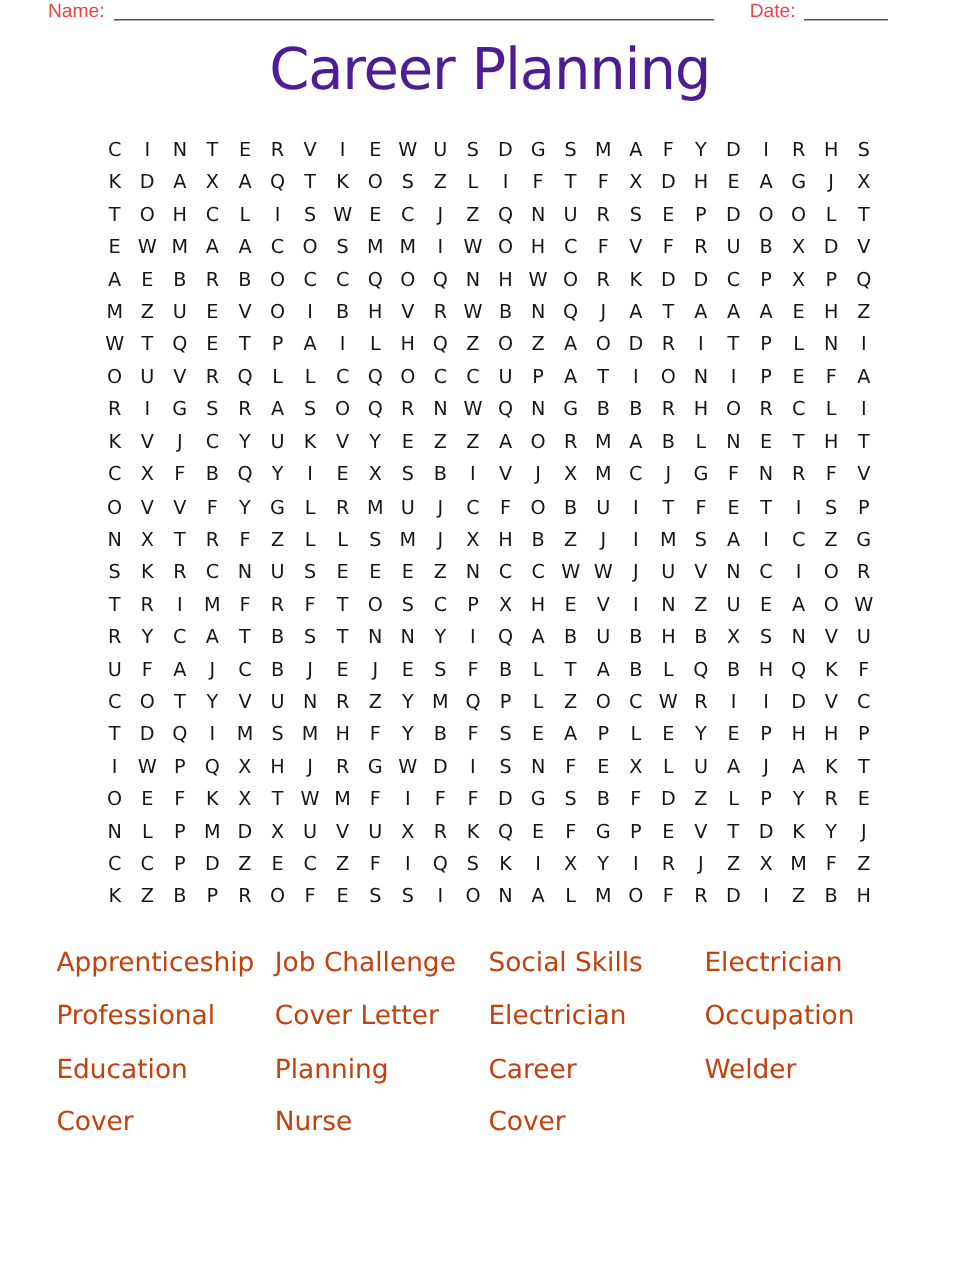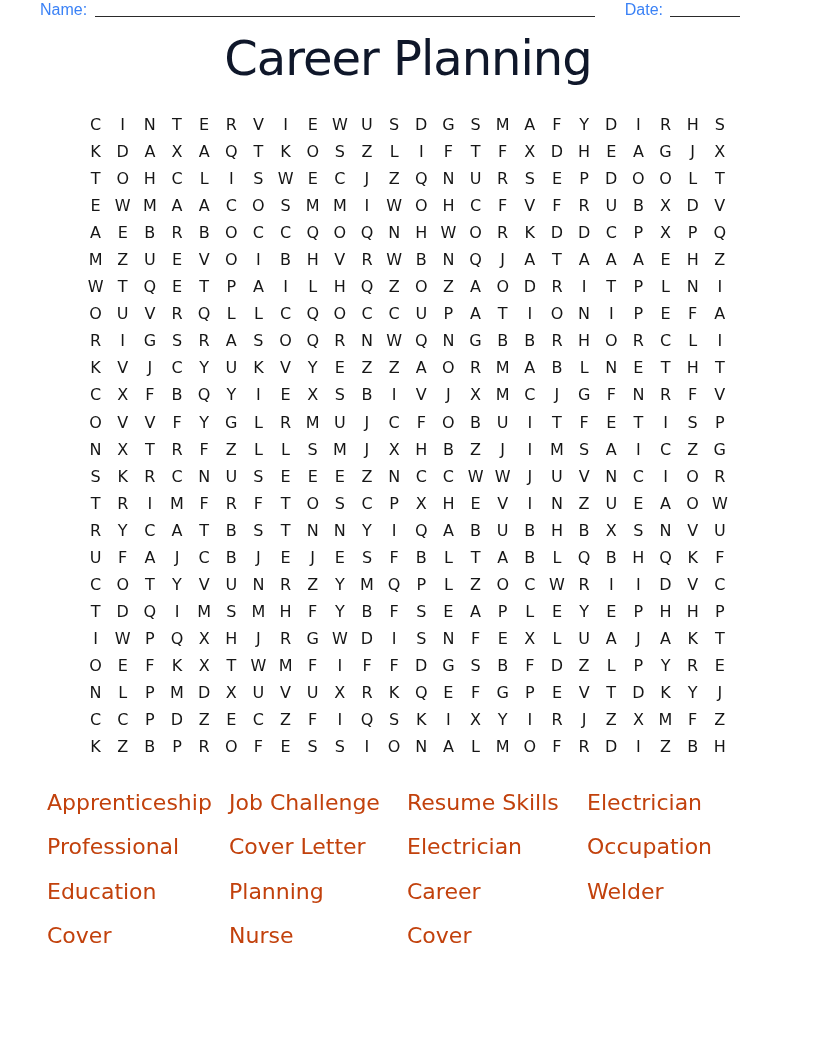--- a/index.html
+++ b/index.html
@@ -16,21 +16,21 @@
   
   .header {
     position: absolute;
     top: 2px;
     left: 40px;
     width: 700px;
     display: flex;
     align-items: flex-end;
     font-family: "Liberation Sans", sans-serif;
     font-size: 16px;
-    color: #3b82f6;
+    color: #ef4444;
   }
   .header .label { line-height: 16px; }
   .fill-line {
     height: 0;
     border-bottom: 1.5px solid #2a2a2a;
     align-self: flex-end;
     margin-bottom: 1px;
   }
   .name-line { flex: 1; margin-left: 8px; }
   .date-label { margin-left: 30px; }
@@ -40,21 +40,21 @@
   .title {
     position: absolute;
     top: 30px;
     left: 0;
     width: 100%;
     margin: 0;
     text-align: center;
     font-size: 48px;
     font-weight: 500;
     letter-spacing: -1px;
-    color: #0f172a;
+    color: #4c1d95;
   }
 
   
   .grid {
     position: absolute;
     top: 111px;
     left: 82px;
     display: grid;
     grid-template-columns: repeat(24, 27.15px);
     grid-auto-rows: 27.05px;
@@ -676,21 +676,21 @@
       <span class="cell">D</span>
       <span class="cell">I</span>
       <span class="cell">Z</span>
       <span class="cell">B</span>
       <span class="cell">H</span>
     </div>
 
   <div class="words" id="word-list">
       <span class="word">Apprenticeship</span>
       <span class="word">Job Challenge</span>
-      <span class="word">Resume Skills</span>
+      <span class="word">Social Skills</span>
       <span class="word">Electrician</span>
       <span class="word">Professional</span>
       <span class="word">Cover Letter</span>
       <span class="word">Electrician</span>
       <span class="word">Occupation</span>
       <span class="word">Education</span>
       <span class="word">Planning</span>
       <span class="word">Career</span>
       <span class="word">Welder</span>
       <span class="word">Cover</span>

